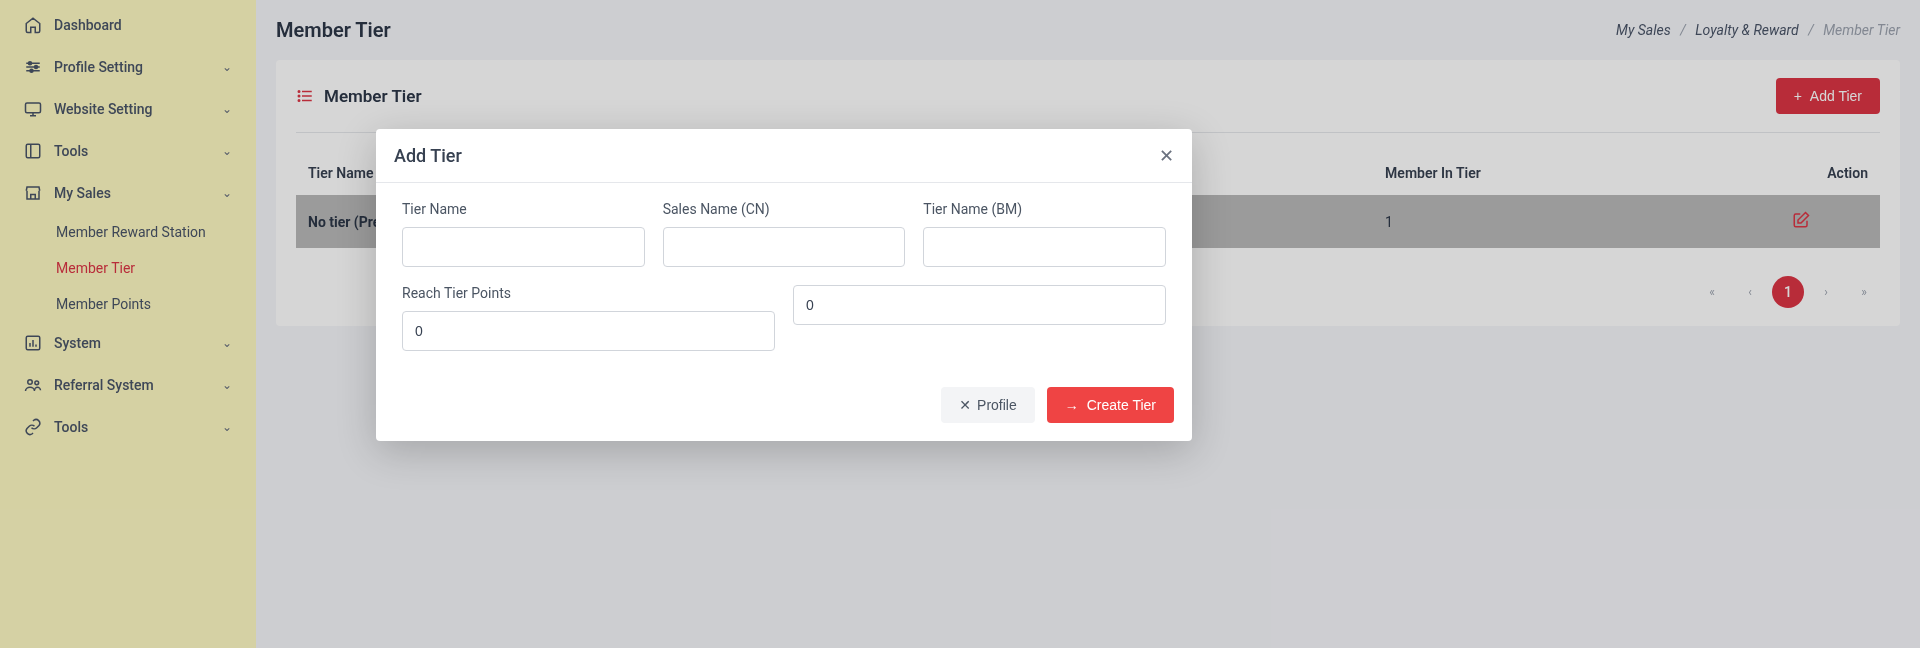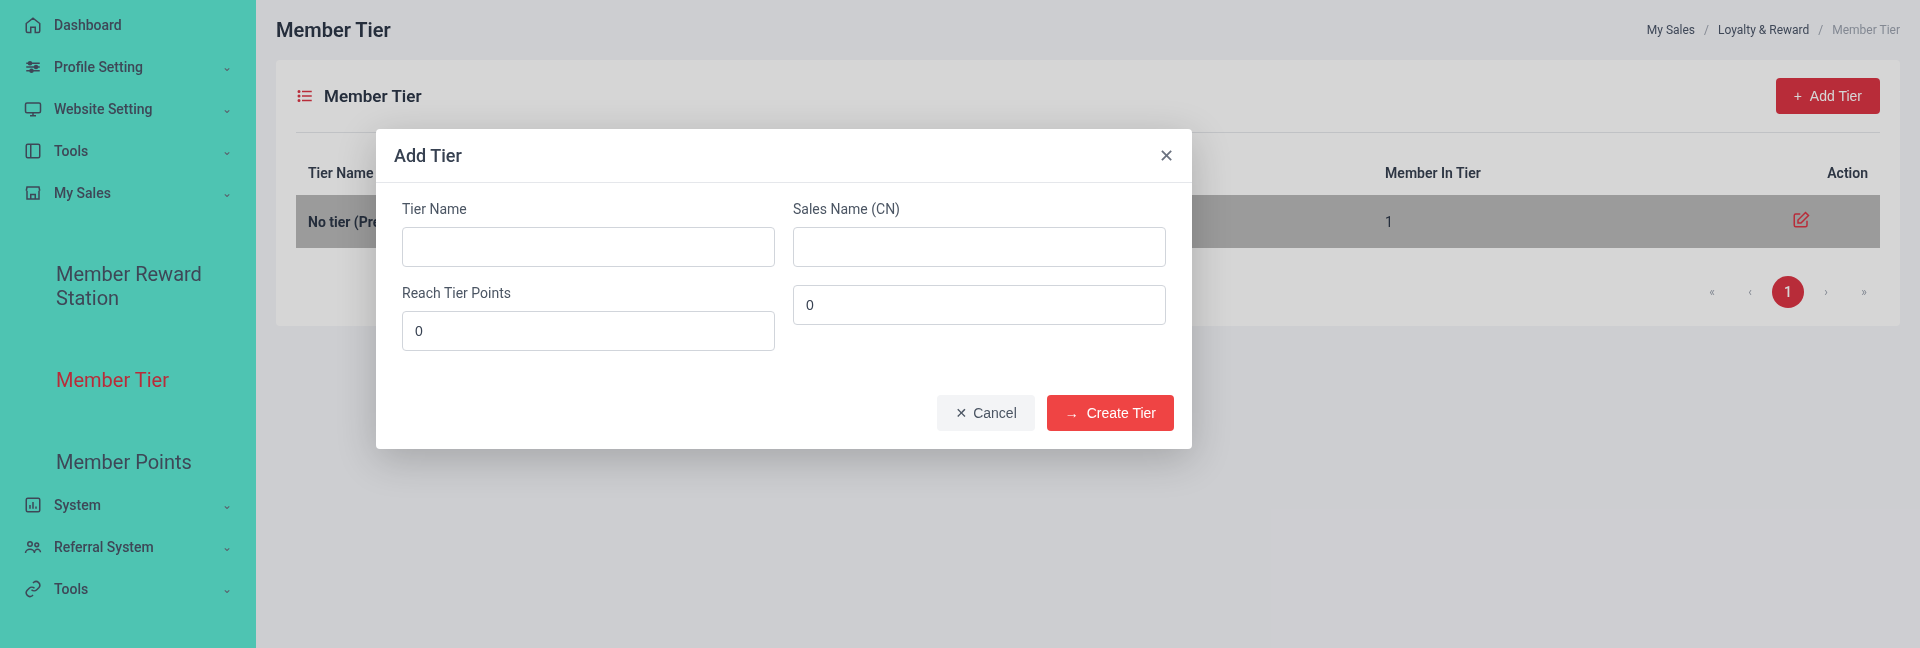--- a/index.html
+++ b/index.html
@@ -13,21 +13,21 @@
     overflow: hidden;
     position: relative;
   }
 
   
   .sidebar {
     position: absolute;
     left: 0; top: 0;
     width: 256px;
     height: 100%;
-    background: #5eead4;
+    background: #fef9c3;
     padding: 4px 10px;
   }
   .nav-item {
     display: flex;
     align-items: center;
     padding: 12px 14px;
     color: #4a5568;
     font-weight: 500;
     border-radius: 6px;
     cursor: pointer;
@@ -51,24 +51,23 @@
     background: #e9ecef;
     color: #dc3545;
   }
   .nav-item.active .nav-icon { color: #dc3545; }
   .nav-sub {
     padding-left: 34px;
   }
   .nav-sub .sub-item {
     padding: 10px 12px;
     color: #4a5568;
-    font-size: 20px;
+    font-size: 14px;
     border-radius: 6px;
     cursor: pointer;
-    margin-top: 38px;
   }
   .nav-sub .sub-item.active { color: #dc3545; }
 
   
   .main {
     position: absolute;
     left: 256px;
     top: 0;
     right: 0;
     height: 100%;
@@ -79,22 +78,23 @@
     align-items: center;
     justify-content: space-between;
     margin-bottom: 18px;
   }
   .page-title {
     font-size: 20px;
     font-weight: 600;
     color: #2d3748;
   }
   .breadcrumb {
-    font-size: 12px;
+    font-size: 14px;
     color: #6b7280;
+    font-style: italic;
   }
   .breadcrumb span { color: #4a5568; }
   .breadcrumb .sep { margin: 0 6px; color: #9ca3af; }
   .breadcrumb .current { color: #9ca3af; }
 
   .card {
     background: #fff;
     border-radius: 4px;
     padding: 18px 20px;
   }
@@ -190,21 +190,21 @@
     justify-content: space-between;
     padding: 16px 18px;
     border-bottom: 1px solid #e5e7eb;
   }
   .modal-title { font-size: 18px; font-weight: 500; color: #374151; }
   .modal-close { color: #6b7280; cursor: pointer; font-size: 18px; }
   .modal-body {
     padding: 18px 26px 8px;
   }
   .row3 { display: flex; gap: 18px; margin-bottom: 18px; }
-  .row2 { display: flex; gap: 18px; margin-bottom: 18px; }
+  .row2 { display: flex; gap: 18px; margin-bottom: 10px; }
   .field { flex: 1; }
   .field label {
     display: block;
     font-size: 14px;
     color: #4b5563;
     margin-bottom: 10px;
   }
   .field input {
     width: 100%;
     height: 40px;
@@ -422,34 +422,38 @@
   <div class="modal-body">
     <div class="row3">
       <div class="field">
         <label>Tier Name</label>
         <input type="text" style="">
       </div>
       <div class="field">
         <label>Sales Name (CN)</label>
         <input type="text" style="">
       </div>
+      <div class="field">
+        <label>Tier Name (BM)</label>
+        <input type="text" style="">
+      </div>
     </div>
     <div class="row2">
       <div class="field">
         <label>Reach Tier Points</label>
         <input type="text" value="0" style="">
       </div>
       <div class="field">
         <input type="text" value="0" style="">
       </div>
     </div>
   </div>
   <div class="modal-footer">
     <button class="btn btn-light">
       <span class="x">✕</span>
-      <span>Cancel</span>
+      <span>Profile</span>
     </button>
     <button class="btn btn-primary-red">
       <span class="arr">→</span>
       <span>Create Tier</span>
     </button>
   </div>
 </div>
 
 </body></html>

